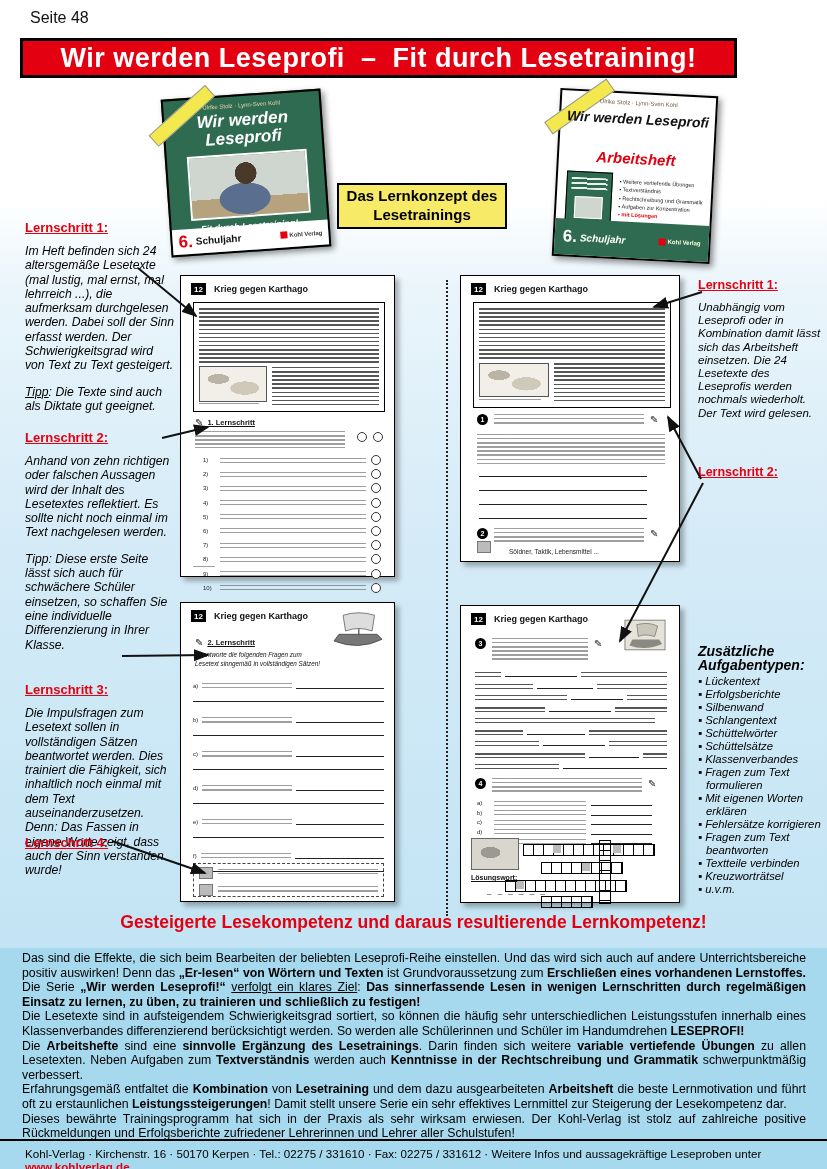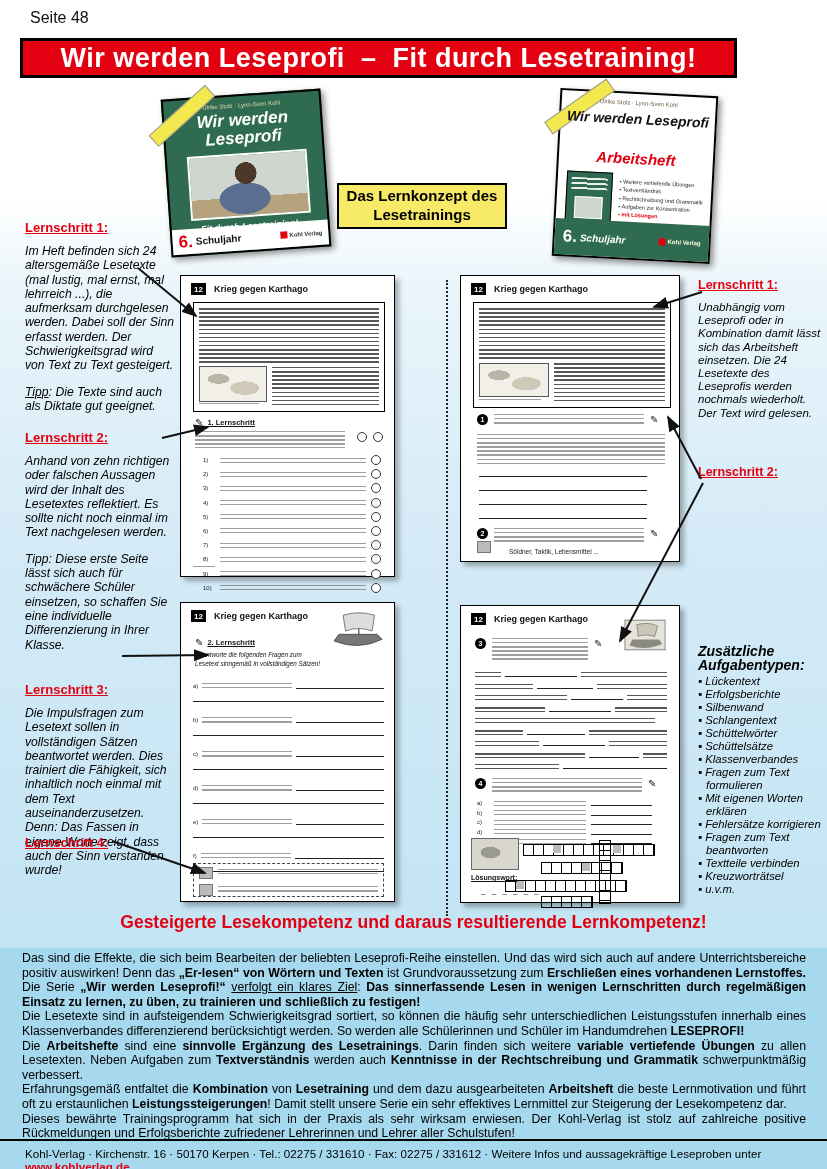--- a/index.html
+++ b/index.html
@@ -527,21 +527,21 @@
     <div class="xs" style="left:92px;  top:239px"></div>
     <div class="xs" style="left:152px; top:239px"></div>
     <div class="xw" style="left:80px;  top:256px; width:80px"></div>
     <div class="xs" style="left:121px; top:257px"></div>
     <div class="xw" style="left:44px;  top:274px; width:120px"></div>
     <div class="xs" style="left:55px;  top:275px"></div>
     <div class="xw" style="left:80px;  top:290px; width:50px"></div>
     <div class="xwv" style="left:138px; top:234px; height:62px"></div>
     <div class="etch" style="left:10px; top:232px; width:46px; height:30px"></div>
     <div class="abs sol-label" style="left:10px; top:268px">Lösungswort:</div>
-    <div class="abs sol-dashes" style="left:20px; top:280px">_ _ _ _ _ _</div>
+    <div class="abs sol-dashes" style="left:26px; top:280px">_ _ _ _ _ _</div>
   </div>
 
   <div class="dotline"></div>
 
   <svg class="arrows">
     <defs>
       <marker id="ah" markerWidth="9" markerHeight="8" refX="7" refY="3" orient="auto">
         <path d="M0,0 L8,3 L0,6 Z" fill="#111"></path>
       </marker>
     </defs>

